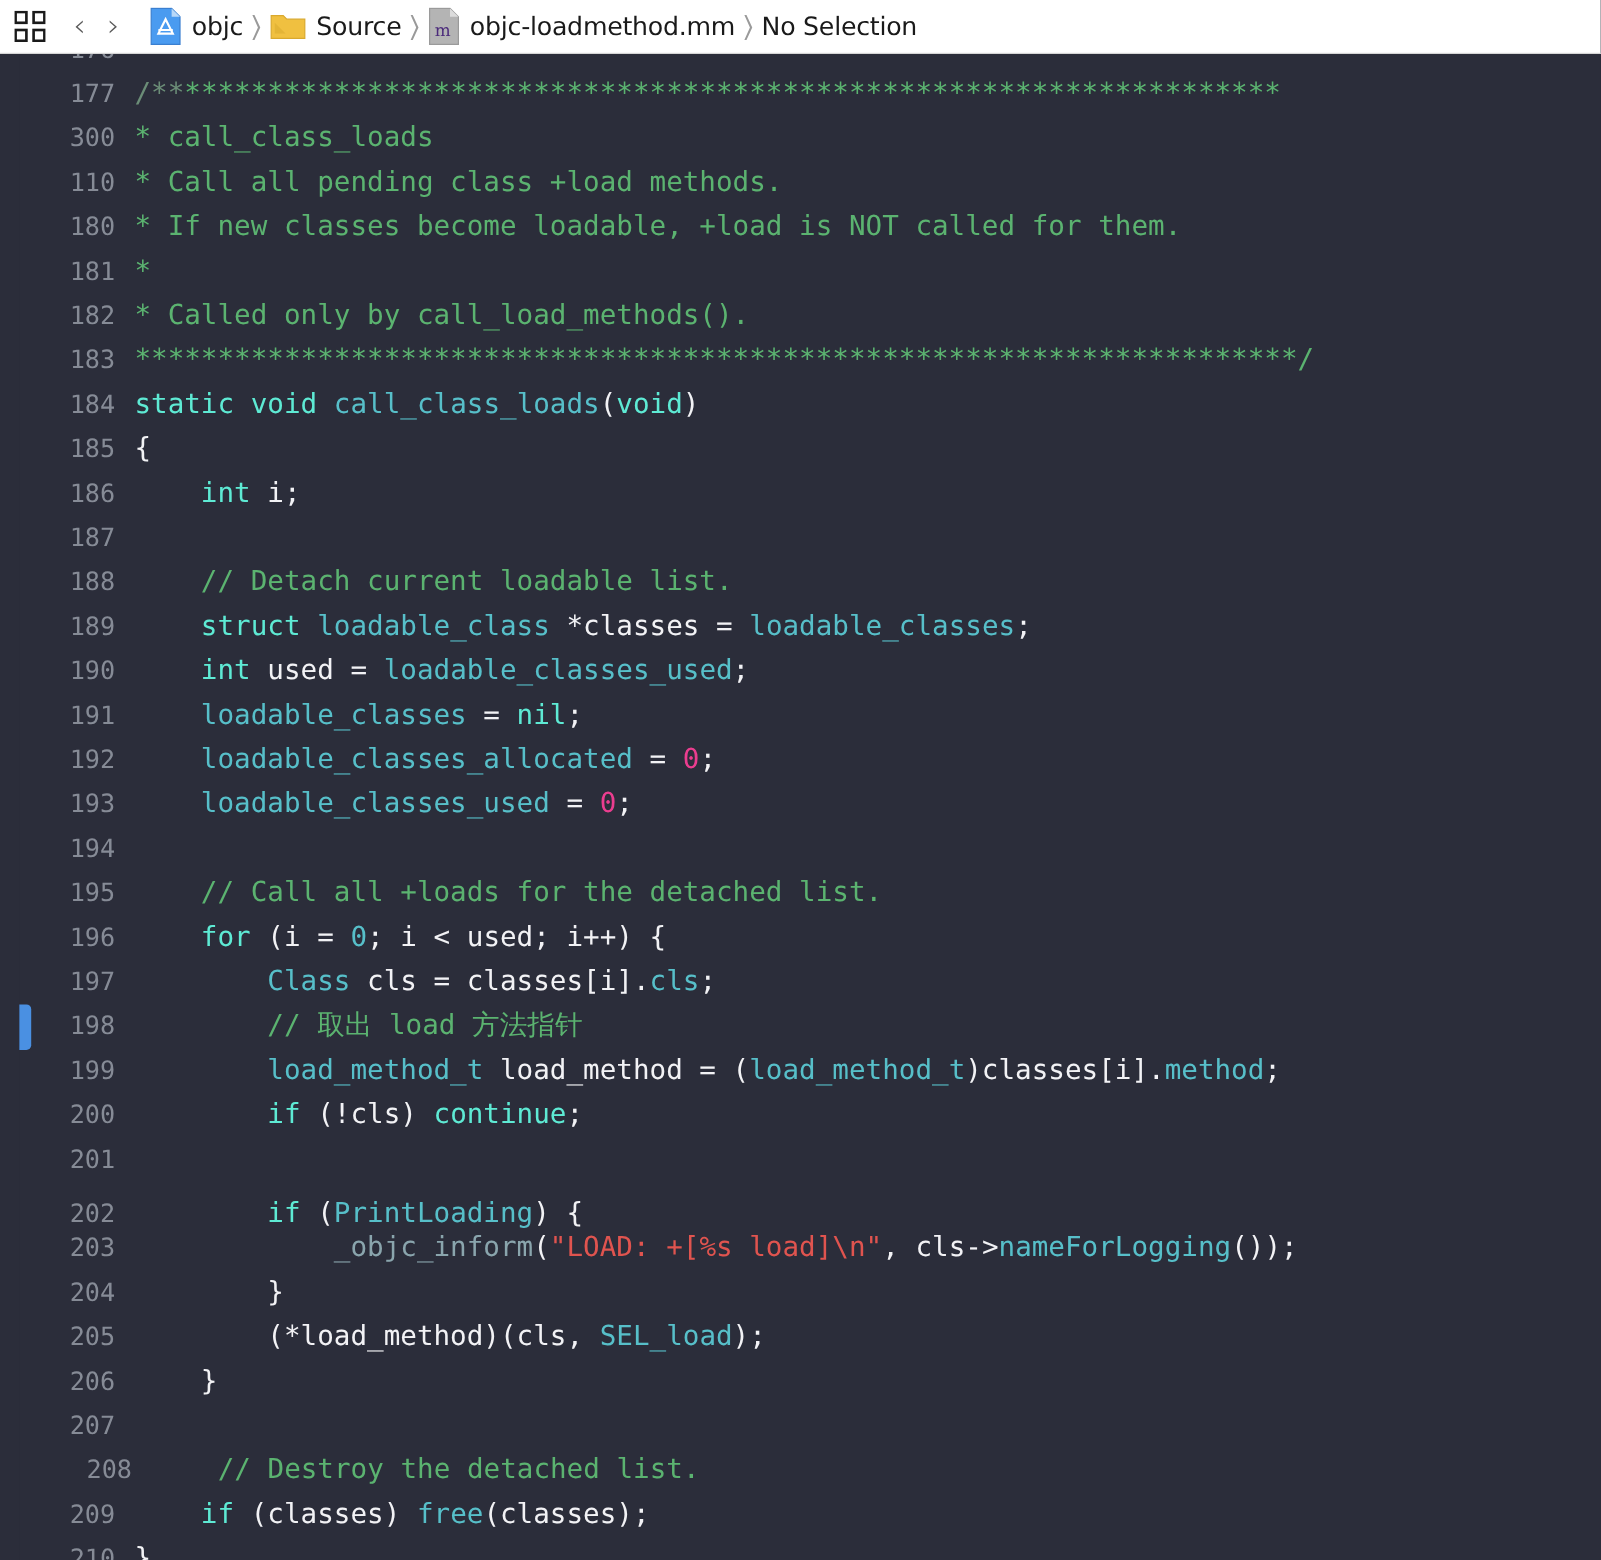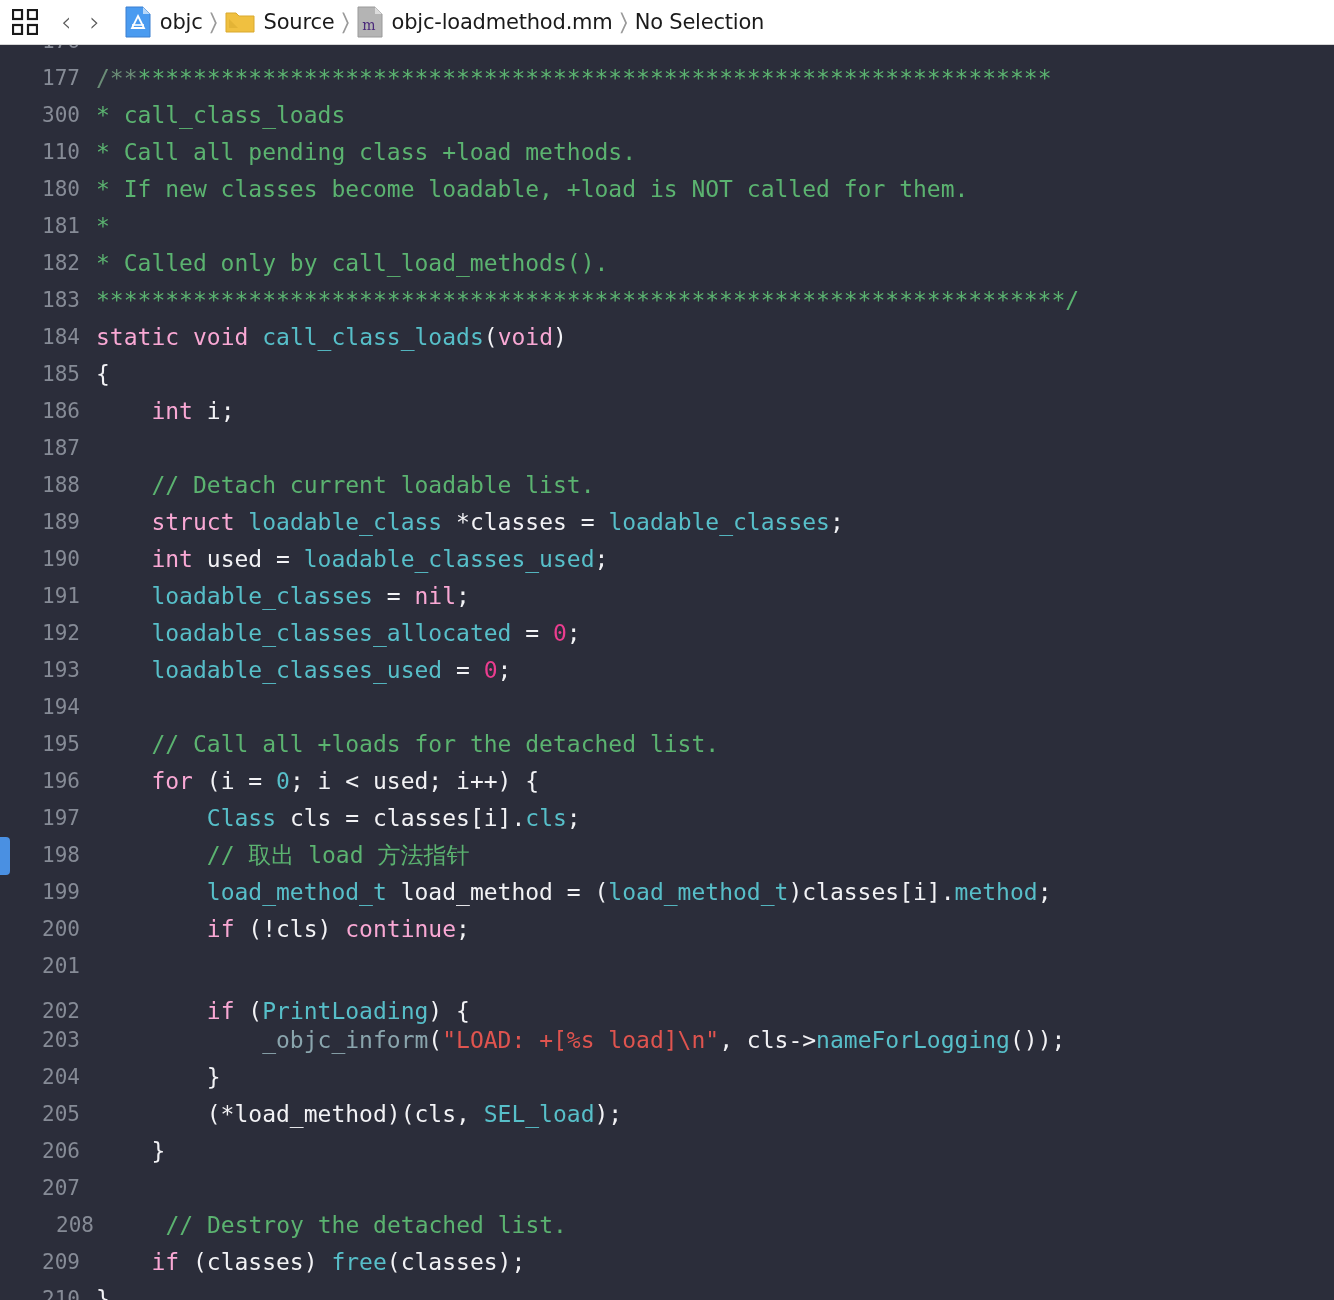--- a/index.html
+++ b/index.html
@@ -55,20 +55,21 @@
   .crumb-item { display: flex; align-items: center; }
   .crumb-icon { margin-right: 9px; display:flex; align-items:center; flex:0 0 auto;}
 
   
   #editor {
     position: relative;
     background: #2b2d3a;
     height: 1255px;
     overflow: hidden;
     font-family: "DejaVu Sans Mono", monospace;
+    margin-left: 16px;
   }
   .code-line {
     height: 37px;
     line-height: 37px;
     position: relative;
     white-space: pre;
     font-size: 23px;
     font-family: "DejaVu Sans Mono", monospace;
   }
   .gutter {
@@ -94,21 +95,21 @@
     left: 0;
     width: 10px;
     height: 38px;
     background: #4a90e2;
     border-radius: 0 4px 4px 0;
   }
 
   
   .cmt  { color: #5bb370; }
   .cmt-dim { color: #6b8d77; }
-  .kw   { color: #f9a8d4; }
+  .kw   { color: #5eead4; }
   .num  { color: #eb3d8f; }
   .numt { color: #57bfc9; }
   .fn   { color: #57bfc9; }
   .typ  { color: #57bfc9; }
   .var  { color: #57bfc9; }
   .prop { color: #57bfc9; }
   .str  { color: #e0544f; }
   .pln  { color: #f2f2f5; }
   .dimfn{ color: #8aa5ad; }
 </style>

